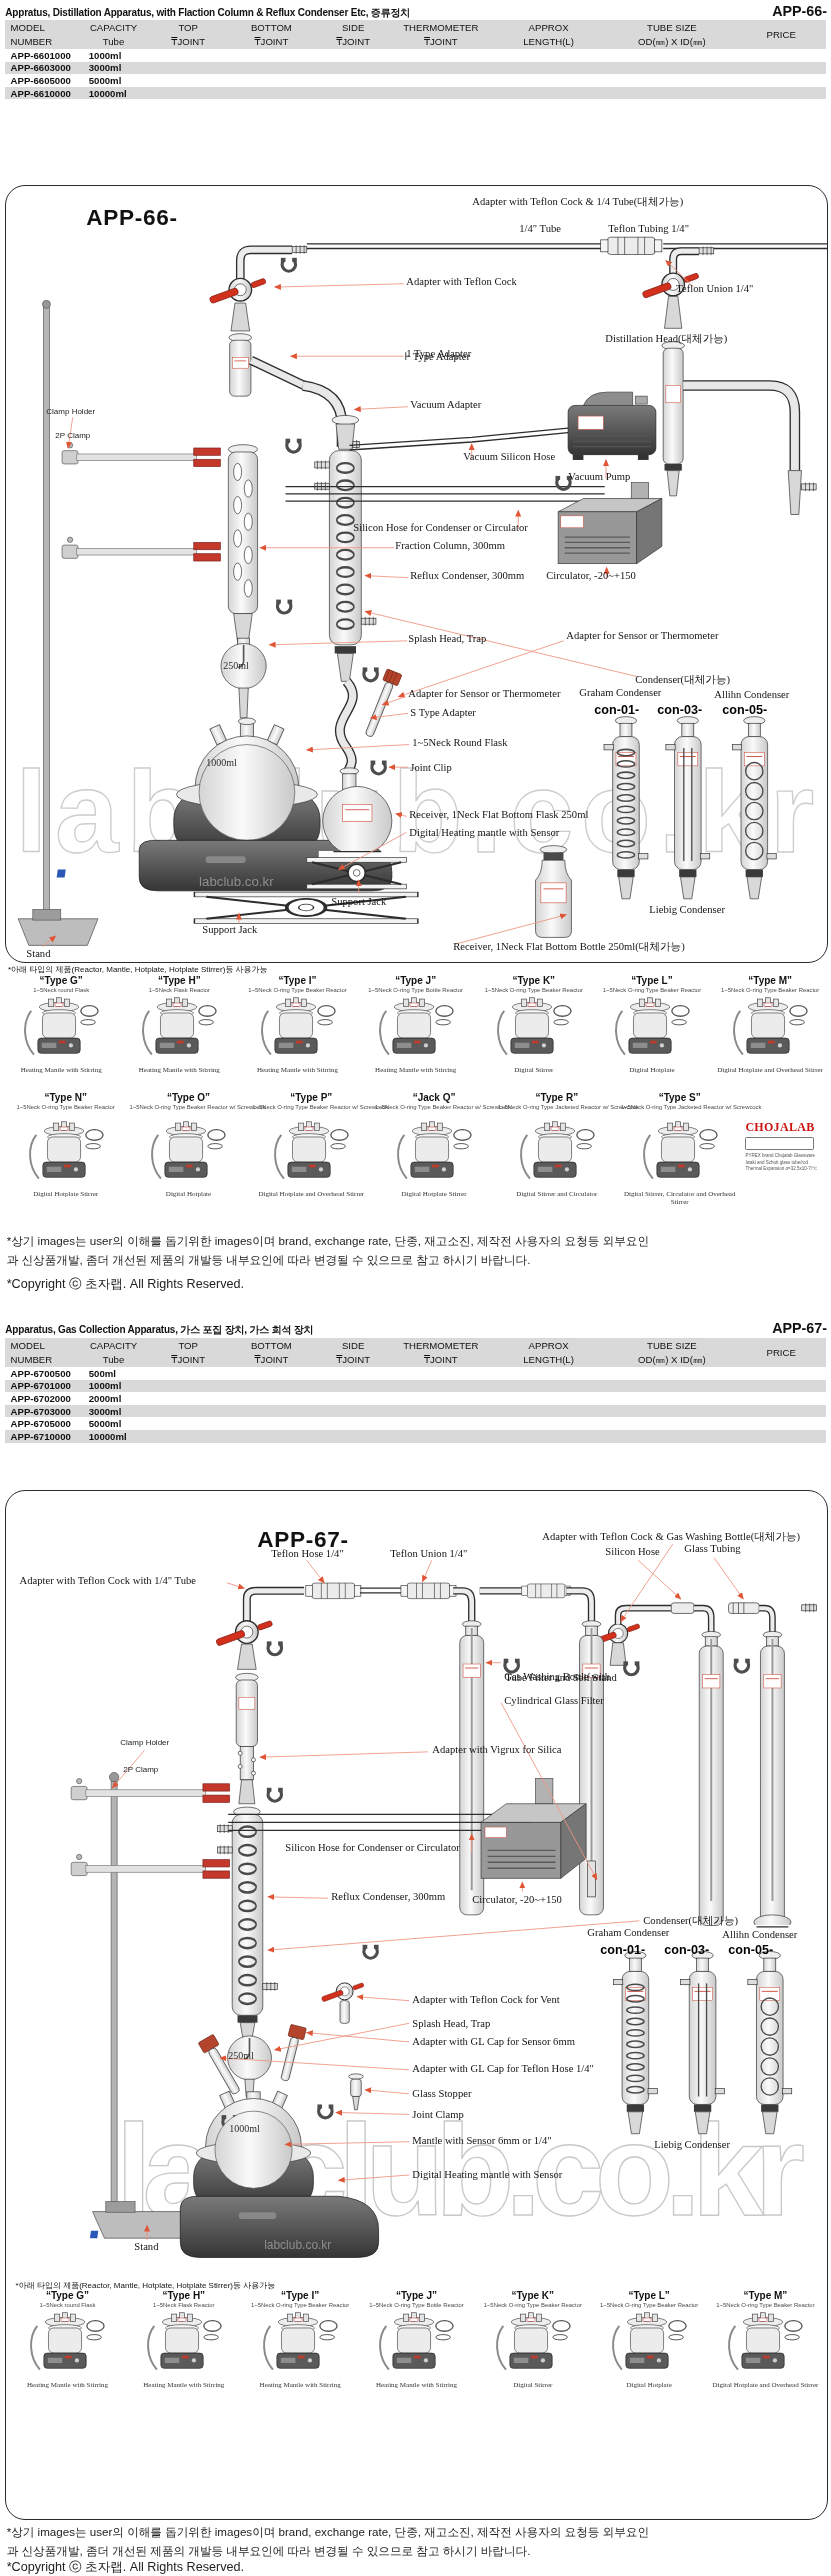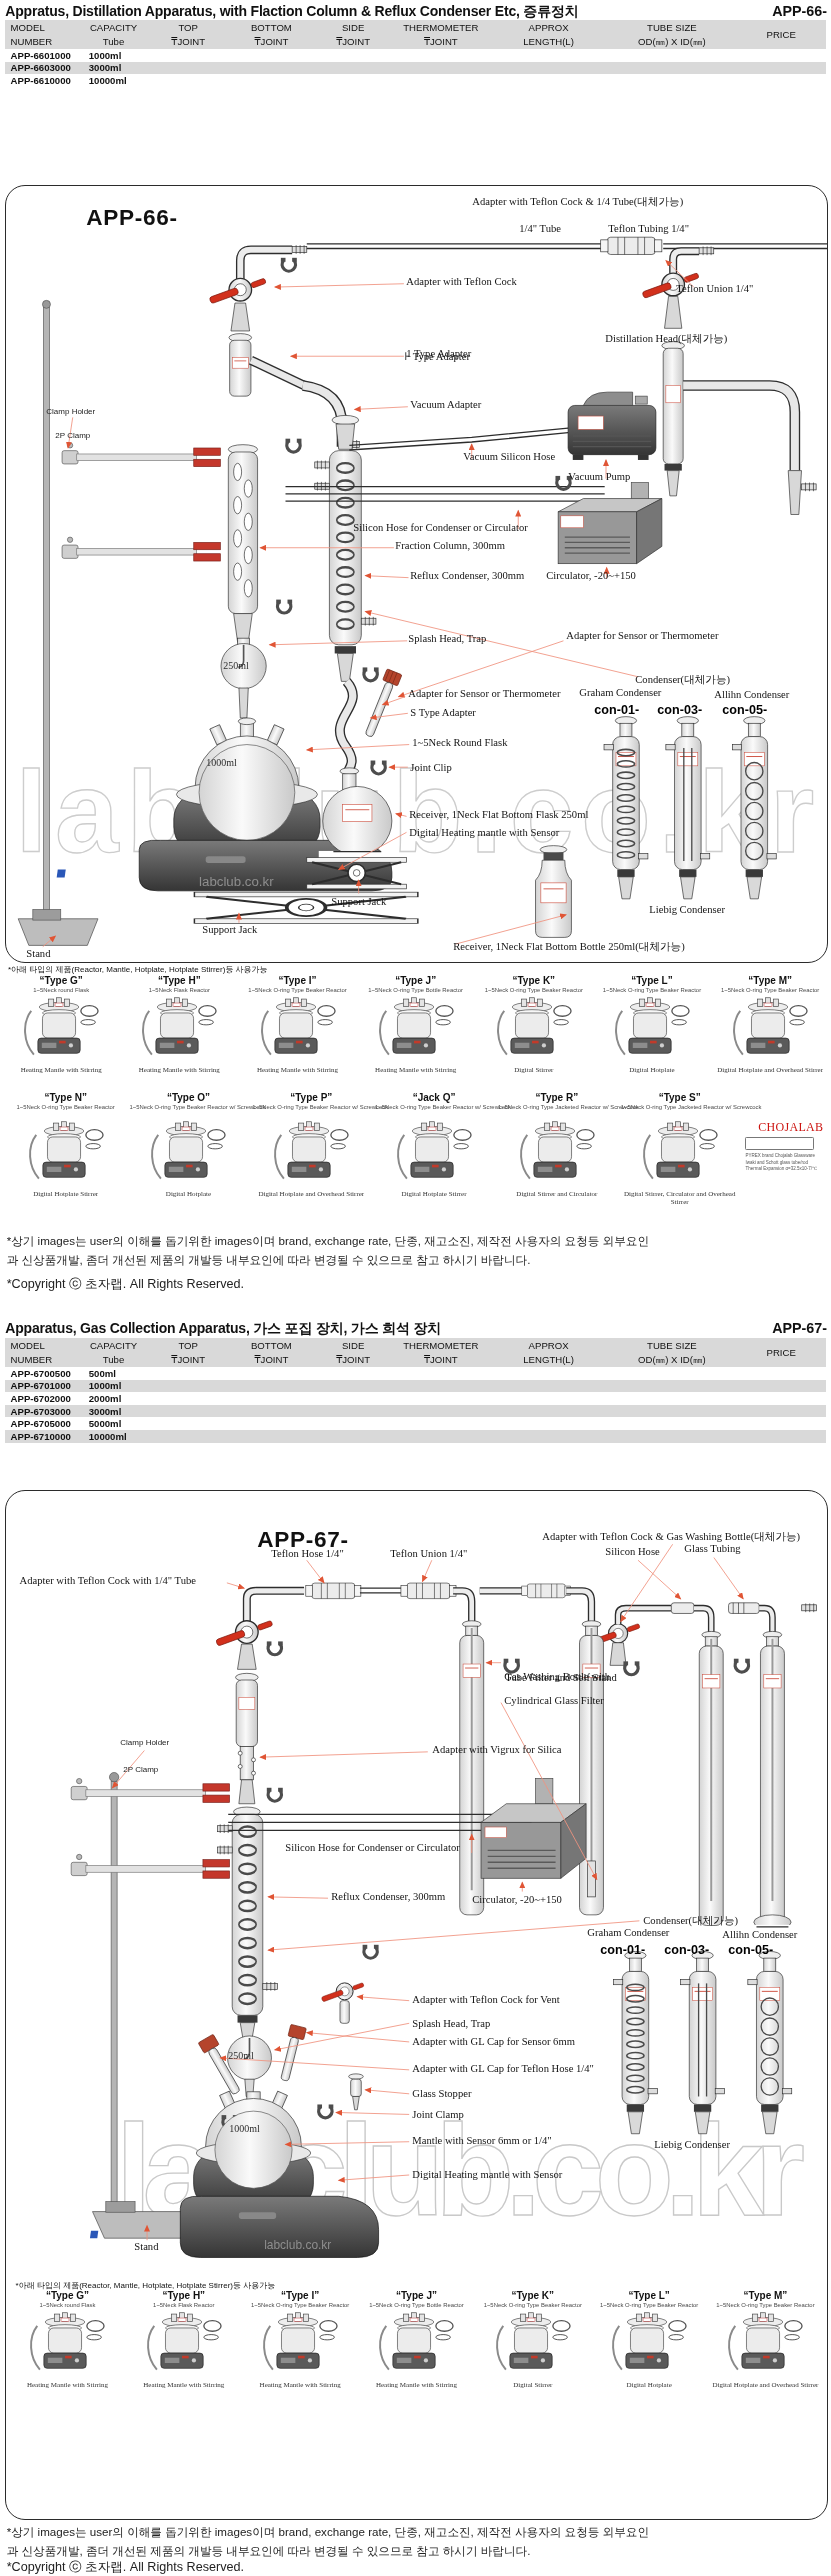--- a/index.html
+++ b/index.html
@@ -1,21 +1,21 @@
 <!DOCTYPE html>
 <html style="font-size:10.6px"><head>
 <meta charset="utf-8">
 <style>
   html,body{margin:0;padding:0;background:#fff;}
   .page{position:relative;width:831px;height:2576px;background:#fff;overflow:hidden;
         font-family:"Liberation Sans","DejaVu Sans",sans-serif;color:#111;}
   .abs{position:absolute;}
   
   .sec-title{left:5.3px;right:4px;display:flex;justify-content:space-between;align-items:baseline;}
-  .sec-title .tt{font-size:14px;font-weight:bold;letter-spacing:-0.2px;white-space:nowrap;}
+  .sec-title .tt{font-size:10px;font-weight:bold;letter-spacing:-0.2px;white-space:nowrap;}
   .sec-title .cc{font-size:14.3px;font-weight:bold;}
   
   table.spec{border-collapse:collapse;table-layout:fixed;width:821px;}
   table.spec th,table.spec td{padding:0;border:none;font-family:"Liberation Sans","DejaVu Sans",sans-serif;}
   table.spec thead tr{background:#d9d9d9;}
   table.spec th{height:29px;font-weight:normal;font-size:9.6px;line-height:1.4;text-align:center;vertical-align:middle;}
   table.spec th .h1,table.spec th .h2{display:block;}
   table.spec th:first-child{text-align:left;padding-left:5.3px;}
   table.spec td{height:12.6px;font-size:9.6px;font-weight:bold;}
   table.spec td:first-child{padding-left:5.3px;}
@@ -37,21 +37,21 @@
   .tcard{text-align:center;flex:0 0 auto;}
   .r1 .tcard{width:109px;}
   .r2 .tcard{width:118px;}
   .tname{font-size:10px;font-weight:bold;}
   .tdesc{font-size:5.9px;color:#4a4a4a;margin-top:1.3px;white-space:nowrap;}
   .timg{height:67px;display:flex;align-items:flex-end;justify-content:center;margin-top:2.7px;}
   .r2 .timg{height:74px;}
   .tcap{font-size:7px;color:#333;margin-top:2.7px;font-family:"Liberation Serif","DejaVu Serif",serif;}
   .r2wrap{position:relative;}
   .chlogo{position:absolute;right:1.3px;top:28px;width:78px;text-align:left;}
-  .chname{font-family:"Liberation Serif","DejaVu Serif",serif;font-weight:normal;font-size:12px;color:#cc1410;letter-spacing:0.3px;text-align:right;}
+  .chname{font-family:"Liberation Serif","DejaVu Serif",serif;font-weight:bold;font-size:12px;color:#cc1410;letter-spacing:0.3px;}
   .chbox{width:67px;height:11.3px;border:0.7px solid #777;margin:2px 0 2.7px 0;border-radius:1.3px;}
   .chl{font-size:4.5px;color:#555;line-height:1.5;white-space:nowrap;}
   
   .note{left:6.7px;width:818px;font-size:11.6px;line-height:1.62;color:#222;}
   .copy{left:6.7px;font-size:12.6px;color:#222;}
   svg{display:block;}
 </style>
 </head>
 <body>
 
@@ -122,20 +122,31 @@
           <td></td>
           <td></td>
           <td></td>
           <td></td>
           <td></td>
           <td></td>
         </tr>
         <tr>
           <td>APP-6603000</td>
           <td>3000ml</td>
+          <td></td>
+          <td></td>
+          <td></td>
+          <td></td>
+          <td></td>
+          <td></td>
+          <td></td>
+        </tr>
+        <tr>
+          <td>APP-6605000</td>
+          <td>5000ml</td>
           <td></td>
           <td></td>
           <td></td>
           <td></td>
           <td></td>
           <td></td>
           <td></td>
         </tr>
         <tr>
           <td>APP-6610000</td>

